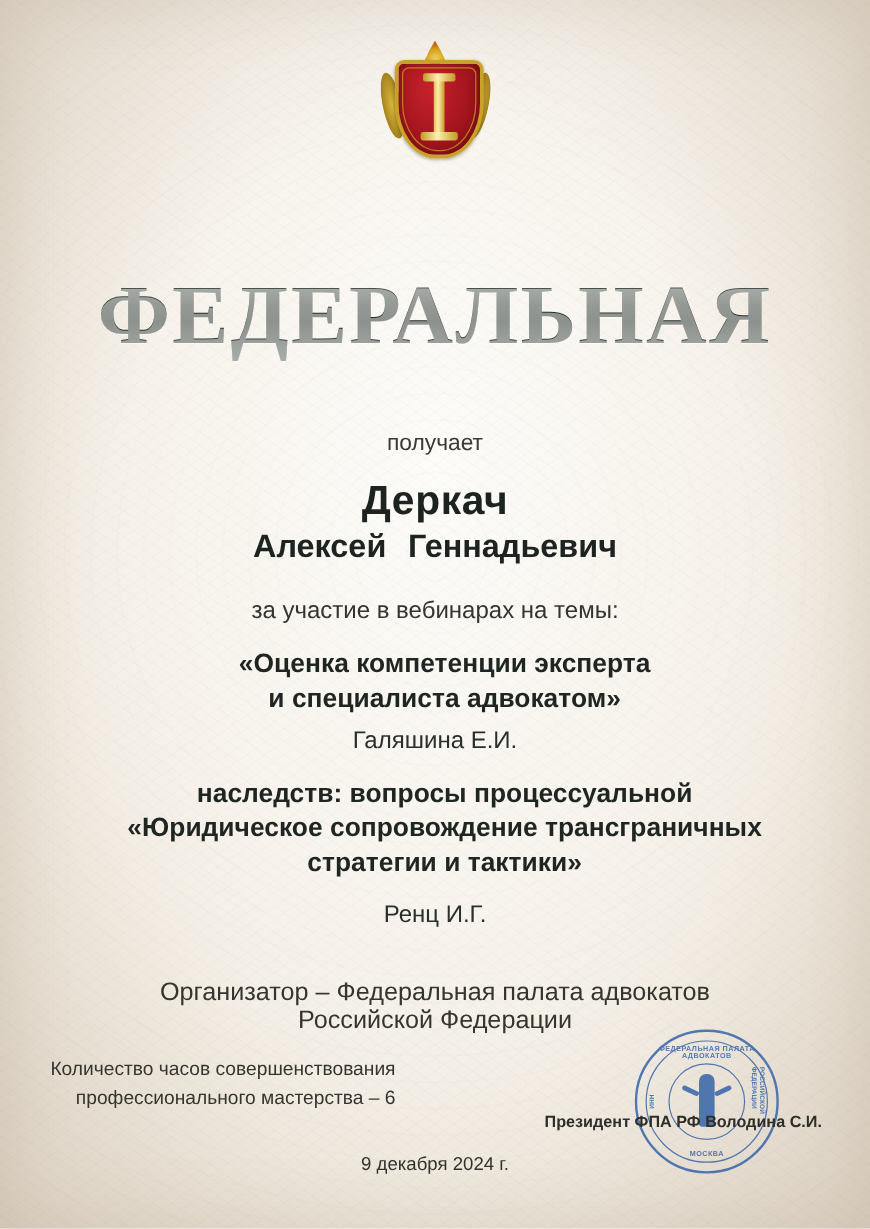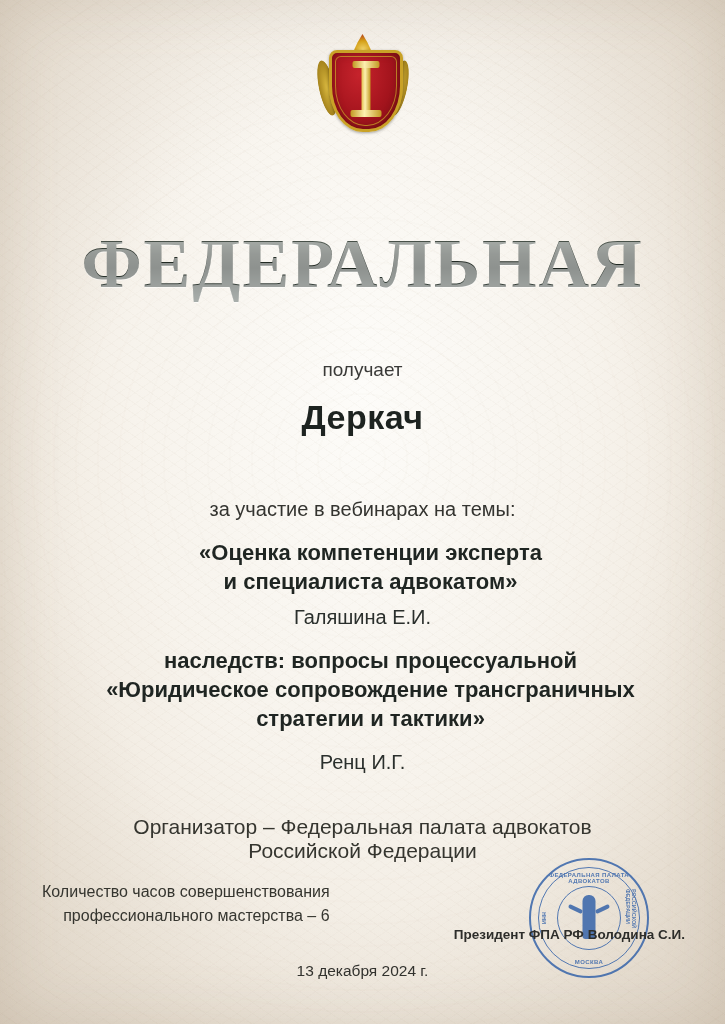--- a/index.html
+++ b/index.html
@@ -347,20 +347,23 @@
       </div>
     </div>
   </div>
 
   <div class="title">ФЕДЕРАЛЬНАЯ</div>
 
   <div class="receives">получает</div>
 
   <div class="surname">Деркач</div>
 
+  <div class="givenname">
+    <span>Алексей</span><span class="gap"></span><span>Геннадьевич</span>
+  </div>
 
   <div class="reason">за участие в вебинарах на темы:</div>
 
   <div class="topic topic-1">
     <div>«Оценка компетенции эксперта</div>
     <div>и специалиста адвокатом»</div>
   </div>
   <div class="lecturer lecturer-1">Галяшина Е.И.</div>
 
   <div class="topic topic-2">
@@ -387,15 +390,15 @@
     <div class="stamp-text-bottom">МОСКВА</div>
     <div class="stamp-center">
       <div class="stamp-fig"></div>
       <div class="stamp-arm-l"></div>
       <div class="stamp-arm-r"></div>
     </div>
   </div>
 
   <div class="president">Президент ФПА РФ Володина С.И.</div>
 
-  <div class="date">13 декабря 2024 г.</div>
+  <div class="date">9 декабря 2024 г.</div>
 
 </div>
 
 </body></html>

